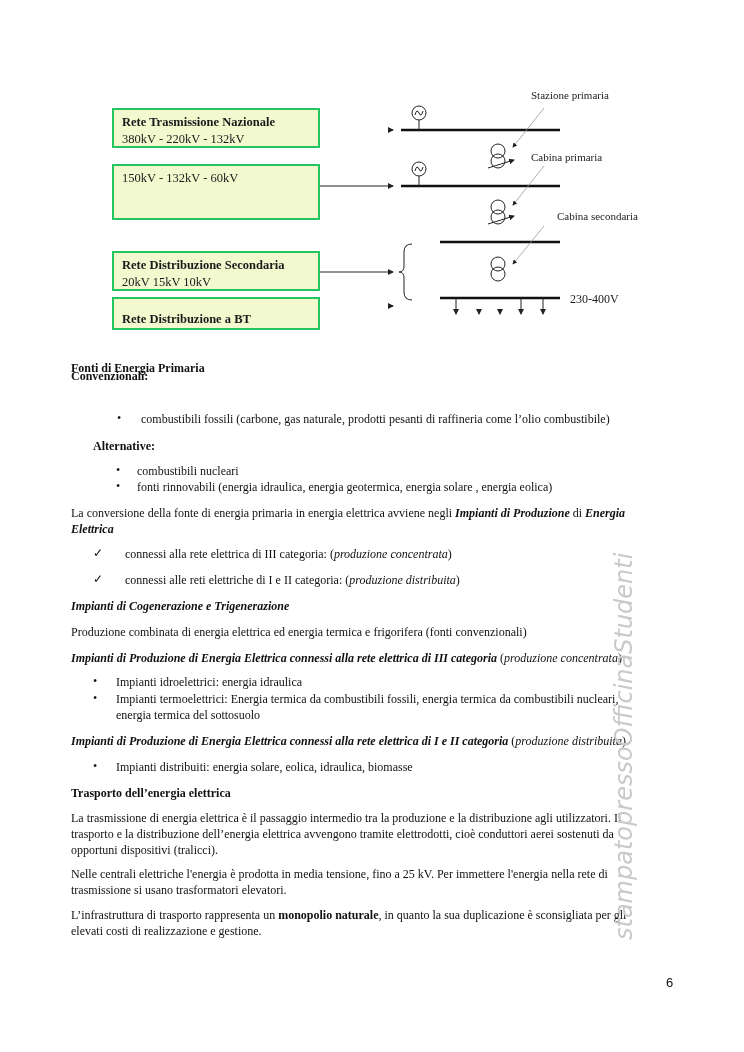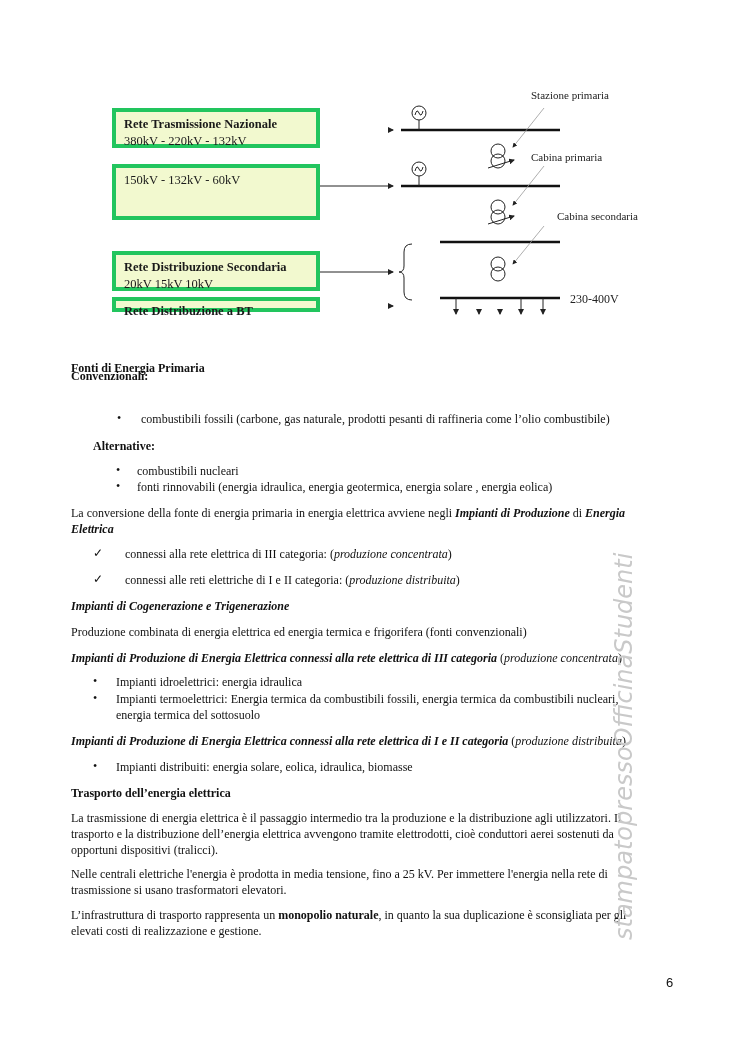--- a/index.html
+++ b/index.html
@@ -1,18 +1,18 @@
 <!DOCTYPE html>
 <html><head>
 <meta charset="utf-8">
 <style>
   html, body { margin: 0; padding: 0; background: #ffffff; }
   body { width: 744px; height: 1052px; position: relative; overflow: hidden;
          font-family: "Liberation Serif", "DejaVu Serif", serif; color: #111; }
-  .box { position: absolute; background: #f2f9cf; border: 4px solid #22c55e;
+  .box { position: absolute; background: #f2f9cf; border: 2px solid #22c55e;
          box-sizing: border-box; padding: 4px 8px; font-size: 12.5px; line-height: 17px;
          font-family: "Liberation Serif", serif; color: #1a1a1a; }
   .box .l { display: block; white-space: nowrap; }
   .box .b { font-weight: bold; }
   #diagram { position: absolute; left: 0; top: 0; width: 744px; height: 340px; }
   .dlabel { position: absolute; font-size: 11px; font-family: "Liberation Serif", serif; color: #222; white-space: nowrap; }
   .txt { position: absolute; left: 71px; width: 580px; font-size: 12px; line-height: 16px;
          font-family: "Liberation Serif", serif; color: #111; }
   .bold { font-weight: bold; }
   .bi { font-weight: bold; font-style: italic; }
@@ -32,21 +32,21 @@
     <span class="l b">Rete Trasmissione Nazionale</span>
     <span class="l">380kV - 220kV - 132kV</span>
   </div>
   <div class="box" style="left:112px;top:164px;width:208px;height:56px;">
     <span class="l">150kV - 132kV - 60kV</span>
   </div>
   <div class="box" style="left:112px;top:251px;width:208px;height:40px;">
     <span class="l b">Rete Distribuzione Secondaria</span>
     <span class="l">20kV   15kV   10kV</span>
   </div>
-  <div class="box" style="left:112px;top:297px;width:208px;height:15px;padding-top:2px;">
+  <div class="box" style="left:112px;top:297px;width:208px;height:33px;padding-top:12px;">
     <span class="l b">Rete Distribuzione a BT</span>
   </div>
 
   <svg id="diagram" viewBox="0 0 744 340">
     <defs>
       <marker id="ah" markerWidth="6" markerHeight="6" refX="5" refY="3" orient="auto">
         <path d="M0,0 L6,3 L0,6 z" fill="#222"></path>
       </marker>
     </defs>
 

